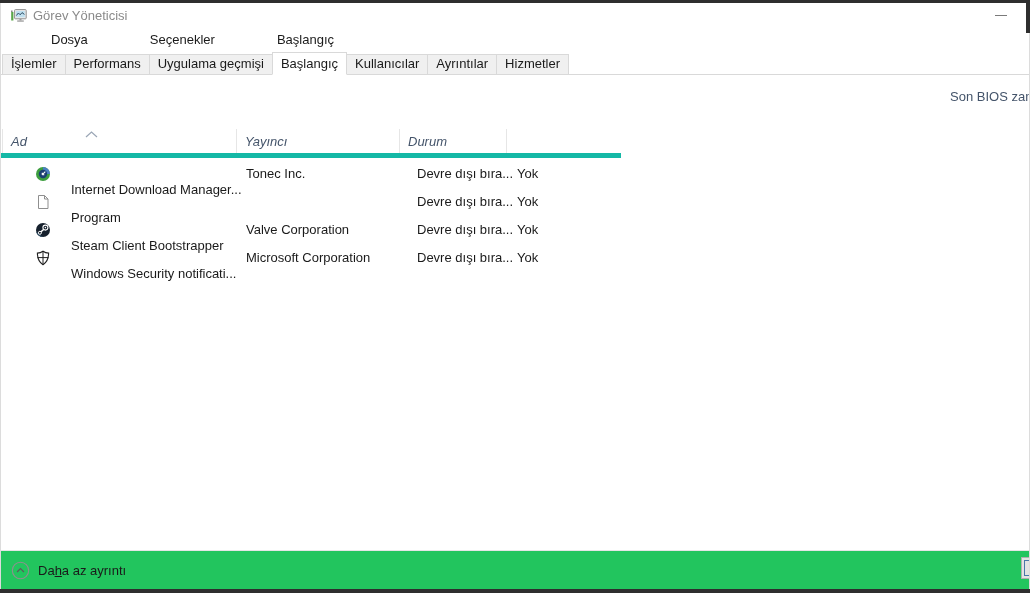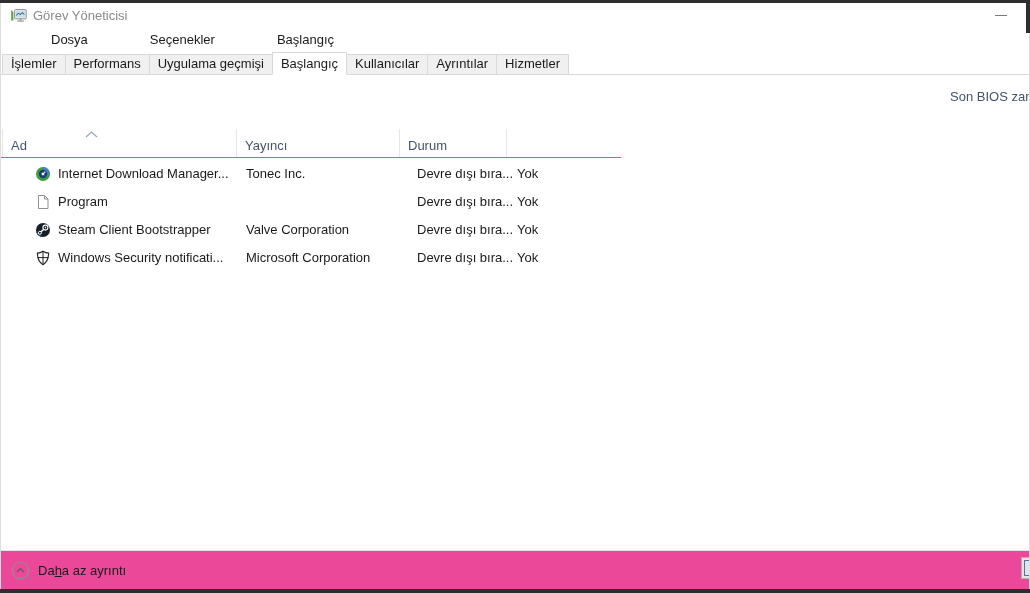--- a/index.html
+++ b/index.html
@@ -26,40 +26,40 @@
   .menu-item{padding:0 11px;line-height:24px;color:#1a1a1a;margin-left:40px;}
 
   
   .tabbar{position:absolute;top:52px;left:0;right:0;height:23px;display:flex;align-items:flex-end;padding-left:2px;border-bottom:1px solid #d9d9d9;box-sizing:border-box;}
   .tab{box-sizing:border-box;height:20px;line-height:18px;padding:0 8px;background:#f0f0f0;border:1px solid #d9d9d9;border-bottom:none;margin-right:-1px;white-space:nowrap;}
   .tab.active{height:23px;line-height:22px;background:#fff;position:relative;z-index:2;margin-bottom:-1px;border-bottom:1px solid #fff;}
 
   
   .bios-label{position:absolute;top:89px;left:950px;color:#44546a;white-space:nowrap;}
 
-  .table-header{position:absolute;top:129px;left:1px;height:29px;width:620px;border-bottom:1px solid #14b8a6;box-sizing:border-box;}
+  .table-header{position:absolute;top:129px;left:1px;height:29px;width:620px;border-bottom:5px solid #14b8a6;box-sizing:border-box;font-style:italic;}
   .hcol{position:absolute;top:0;bottom:0;border-right:1px solid #e6e6e6;box-sizing:border-box;}
   .hcol-label{position:absolute;left:8px;bottom:4px;color:#44546a;white-space:nowrap;}
   .hcol-ad{left:1px;width:235px;border-left:1px solid #e6e6e6;}
   .hcol-yayinci{left:236px;width:163px;text-align:center;}
   .hcol-durum{left:399px;width:107px;}
   .hcol-etki{left:506px;width:113px;}
   .sort-caret{position:absolute;left:84px;top:2px;width:13px;height:7px;}
 
   .rows{position:absolute;top:160px;left:1px;right:0;}
   .table-row{position:relative;height:28px;}
   .row-icon{position:absolute;left:34px;top:6px;width:16px;height:16px;}
   .cell{position:absolute;top:0;line-height:28px;white-space:nowrap;}
-  .cell-name{left:57px;}
+  .cell-name{left:70px;margin-top:16px;}
   .cell-publisher{left:245px;}
   .cell-status{left:416px;}
   .cell-impact{left:516px;}
 
   
-  .footer{position:absolute;left:0;right:0;top:550px;height:39px;background:#ec4899;border-top:1px solid #e5e5e5;box-sizing:content-box;}
+  .footer{position:absolute;left:0;right:0;top:550px;height:39px;background:#22c55e;border-top:1px solid #e5e5e5;box-sizing:content-box;}
   .less-details{position:absolute;left:11px;top:0;height:39px;display:flex;align-items:center;cursor:default;}
   .chevron-circle{width:19px;height:19px;margin-right:8px;}
   .less-details-label{line-height:39px;}
   .accel{text-decoration:underline;}
   .footer-button-fragment{position:absolute;right:0;top:6px;width:9px;height:22px;background:#e3e3e3;border:1px solid #b0b0b0;border-right:none;box-sizing:border-box;}
   .footer-button-inner{position:absolute;left:2px;top:2px;right:-1px;bottom:2px;border:1px solid #4a77a8;}
 </style>
 </head>
 <body>
 

